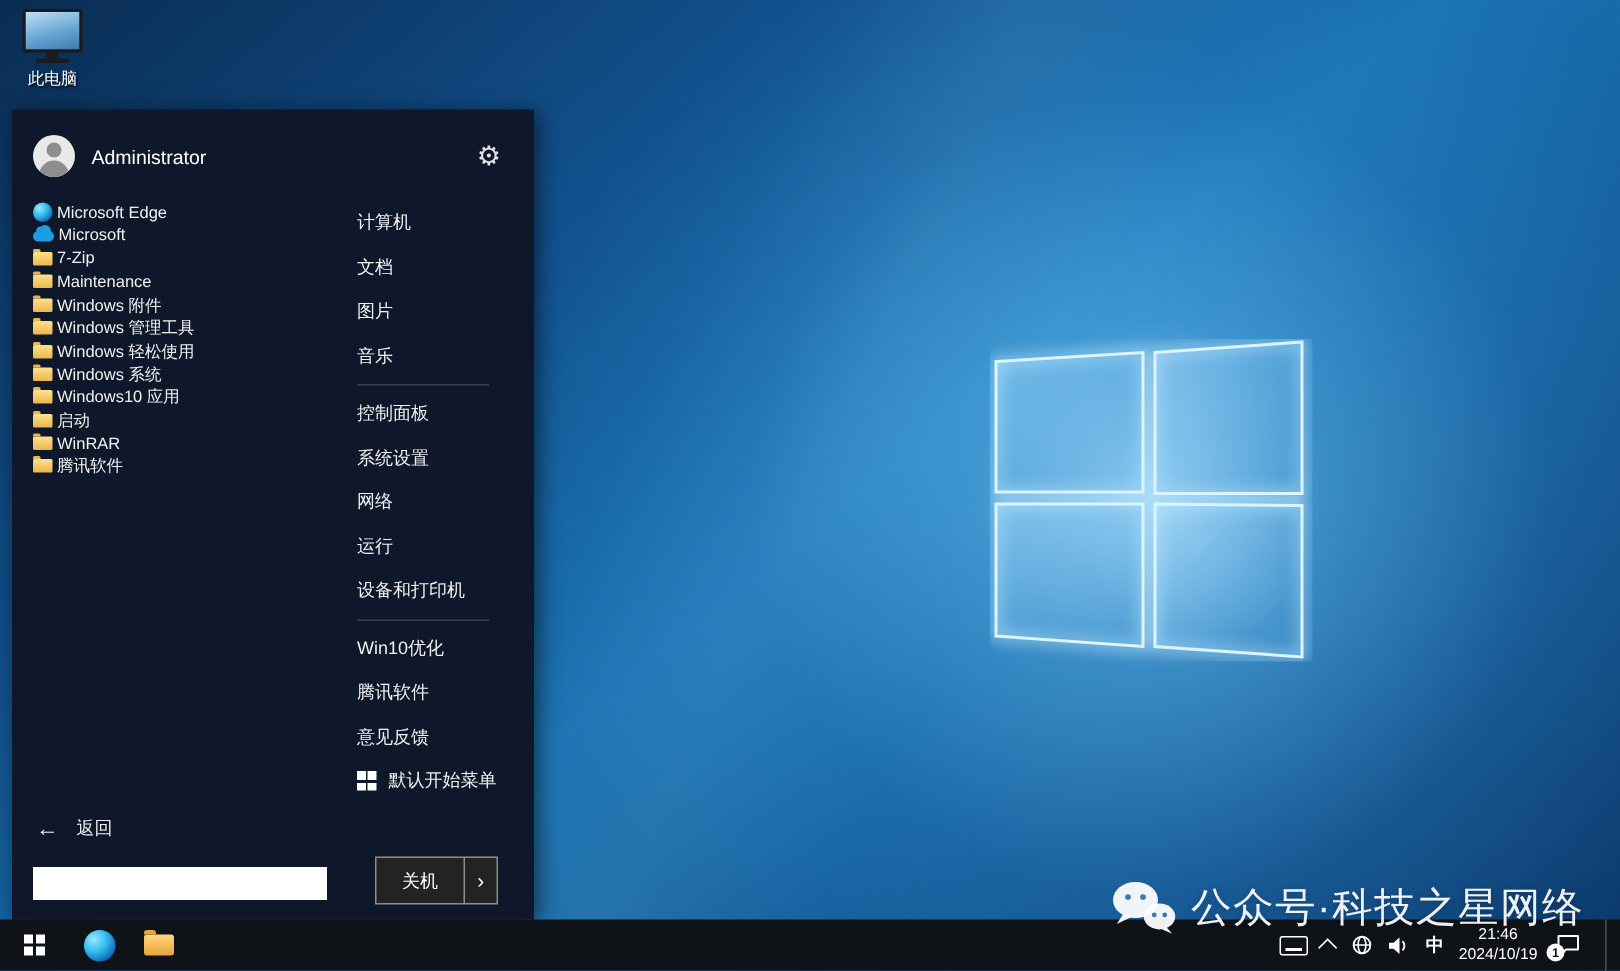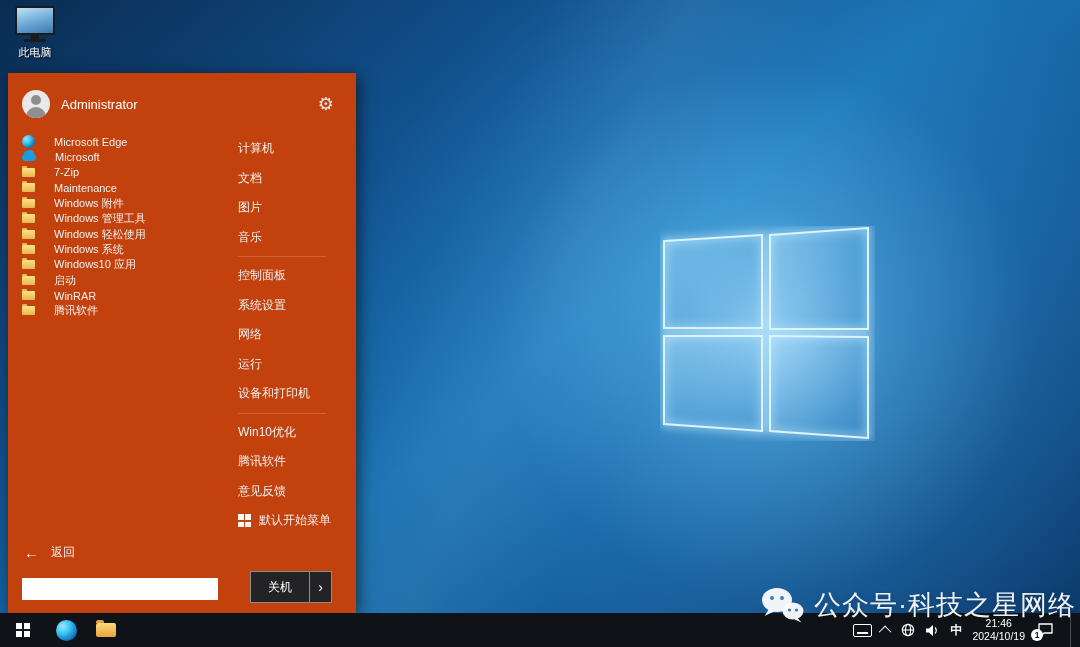--- a/index.html
+++ b/index.html
@@ -20,31 +20,31 @@
   
   .desktop-icon{position:absolute;left:6px;top:6px;width:58px;text-align:center;cursor:default;}
   .monitor{width:40px;margin:0 auto;}
   .monitor-screen{width:36px;height:25px;margin:0 auto;background:linear-gradient(165deg,#bfe2f5 0%,#6aa6d4 55%,#3c78ad 100%);border:2px solid #1b1b1b;border-radius:2px;}
   .monitor-stand{width:8px;height:4px;background:#1b1b1b;margin:0 auto;}
   .monitor-base{width:22px;height:3px;background:#1b1b1b;margin:0 auto;border-radius:1px;}
   .desktop-icon-label{margin-top:3px;font-size:11px;color:#fff;text-shadow:1px 1px 2px rgba(0,0,0,0.85);}
   
   .start-menu{
     position:absolute;left:8px;top:73px;width:348px;height:540px;
-    background:#c2410c;color:#f0f0f0;box-shadow:3px 3px 14px rgba(0,0,0,0.55);
+    background:#0f172a;color:#f0f0f0;box-shadow:3px 3px 14px rgba(0,0,0,0.55);
   }
   .menu-header{display:flex;align-items:center;height:30px;padding:16px 14px 12px 14px;}
   .avatar{width:28px;height:28px;border-radius:50%;background:#e9e9e9;position:relative;overflow:hidden;flex:0 0 auto;cursor:pointer;}
   .avatar::before{content:'';position:absolute;top:5px;left:9px;width:10px;height:10px;border-radius:50%;background:#8e8e8e;}
   .avatar::after{content:'';position:absolute;top:17px;left:4px;width:20px;height:13px;border-radius:10px 10px 0 0;background:#8e8e8e;}
   .user-name{margin-left:11px;font-size:13px;color:#fff;}
   .gear{margin-left:auto;margin-right:8px;font-size:18px;color:#e2e2e2;cursor:pointer;line-height:1;}
   .menu-body{display:flex;padding:3px 10px 0 8px;}
   .col-left{width:216px;box-sizing:border-box;padding-left:6px;}
-  .prog{display:flex;align-items:center;height:15.4px;font-size:11px;gap:19px;white-space:nowrap;cursor:pointer;}
+  .prog{display:flex;align-items:center;height:15.4px;font-size:11px;gap:3px;white-space:nowrap;cursor:pointer;}
   .folder-icon{width:13px;height:9px;background:linear-gradient(180deg,#ffe28a,#e9b64e);border-radius:1px;position:relative;flex:0 0 auto;}
   .folder-icon::before{content:'';position:absolute;top:-2px;left:0;width:5px;height:2px;background:#e9b64e;border-radius:1px 1px 0 0;}
   .edge-icon{width:13px;height:13px;border-radius:50%;background:radial-gradient(circle at 32% 30%,#9de5ff 0%,#35c1f1 38%,#0c63b6 78%,#0a4f97 100%);flex:0 0 auto;}
   .cloud-icon{width:14px;height:7px;background:#1b9de2;border-radius:7px;position:relative;flex:0 0 auto;}
   .cloud-icon::before{content:'';position:absolute;left:2px;top:-3px;width:6px;height:6px;border-radius:50%;background:#1b9de2;}
   .cloud-icon::after{content:'';position:absolute;right:2px;top:-4px;width:8px;height:8px;border-radius:50%;background:#1b9de2;}
   .col-right{flex:1;padding-left:6px;}
   .place{display:flex;align-items:center;height:29.5px;font-size:12px;cursor:pointer;white-space:nowrap;}
   .divider{height:1px;background:rgba(255,255,255,0.18);margin:4px 20px 4px 0;}
   .win-grid{width:13px;height:13px;display:grid;grid-template-columns:1fr 1fr;grid-template-rows:1fr 1fr;gap:1.5px;margin-right:8px;flex:0 0 auto;}
@@ -69,21 +69,21 @@
   .kb-icon::after{content:'';position:absolute;left:3px;right:3px;bottom:2px;height:1.5px;background:#fff;}
   .chev-up{width:8px;height:8px;border-left:1.6px solid #fff;border-top:1.6px solid #fff;transform:rotate(45deg) translateY(2px);cursor:pointer;}
   .tray svg{display:block;cursor:pointer;}
   .ime{font-size:12px;font-weight:bold;cursor:pointer;}
   .clock{font-size:10.5px;line-height:1.25;text-align:center;cursor:pointer;}
   .action-center{position:relative;margin-left:2px;margin-right:6px;cursor:pointer;}
   .badge{position:absolute;left:-6px;bottom:-3px;width:12px;height:12px;border-radius:50%;background:#fff;color:#111;font-size:8.5px;display:flex;align-items:center;justify-content:center;font-weight:bold;}
   .show-desktop{width:5px;height:34px;border-left:1px solid rgba(255,255,255,0.25);cursor:pointer;}
   
   .watermark{
-    position:absolute;right:4px;bottom:24px;display:flex;align-items:center;gap:10px;
+    position:absolute;right:24px;bottom:24px;display:flex;align-items:center;gap:10px;
     color:rgba(255,255,255,0.93);font-size:27px;letter-spacing:1px;z-index:6;
     text-shadow:0 1px 5px rgba(0,0,0,0.25);
   }
 </style>
 </head>
 <body>
 
 <div class="desktop">
   <svg class="hero-logo" width="215" height="215" viewBox="0 0 215 215">
     <defs>

